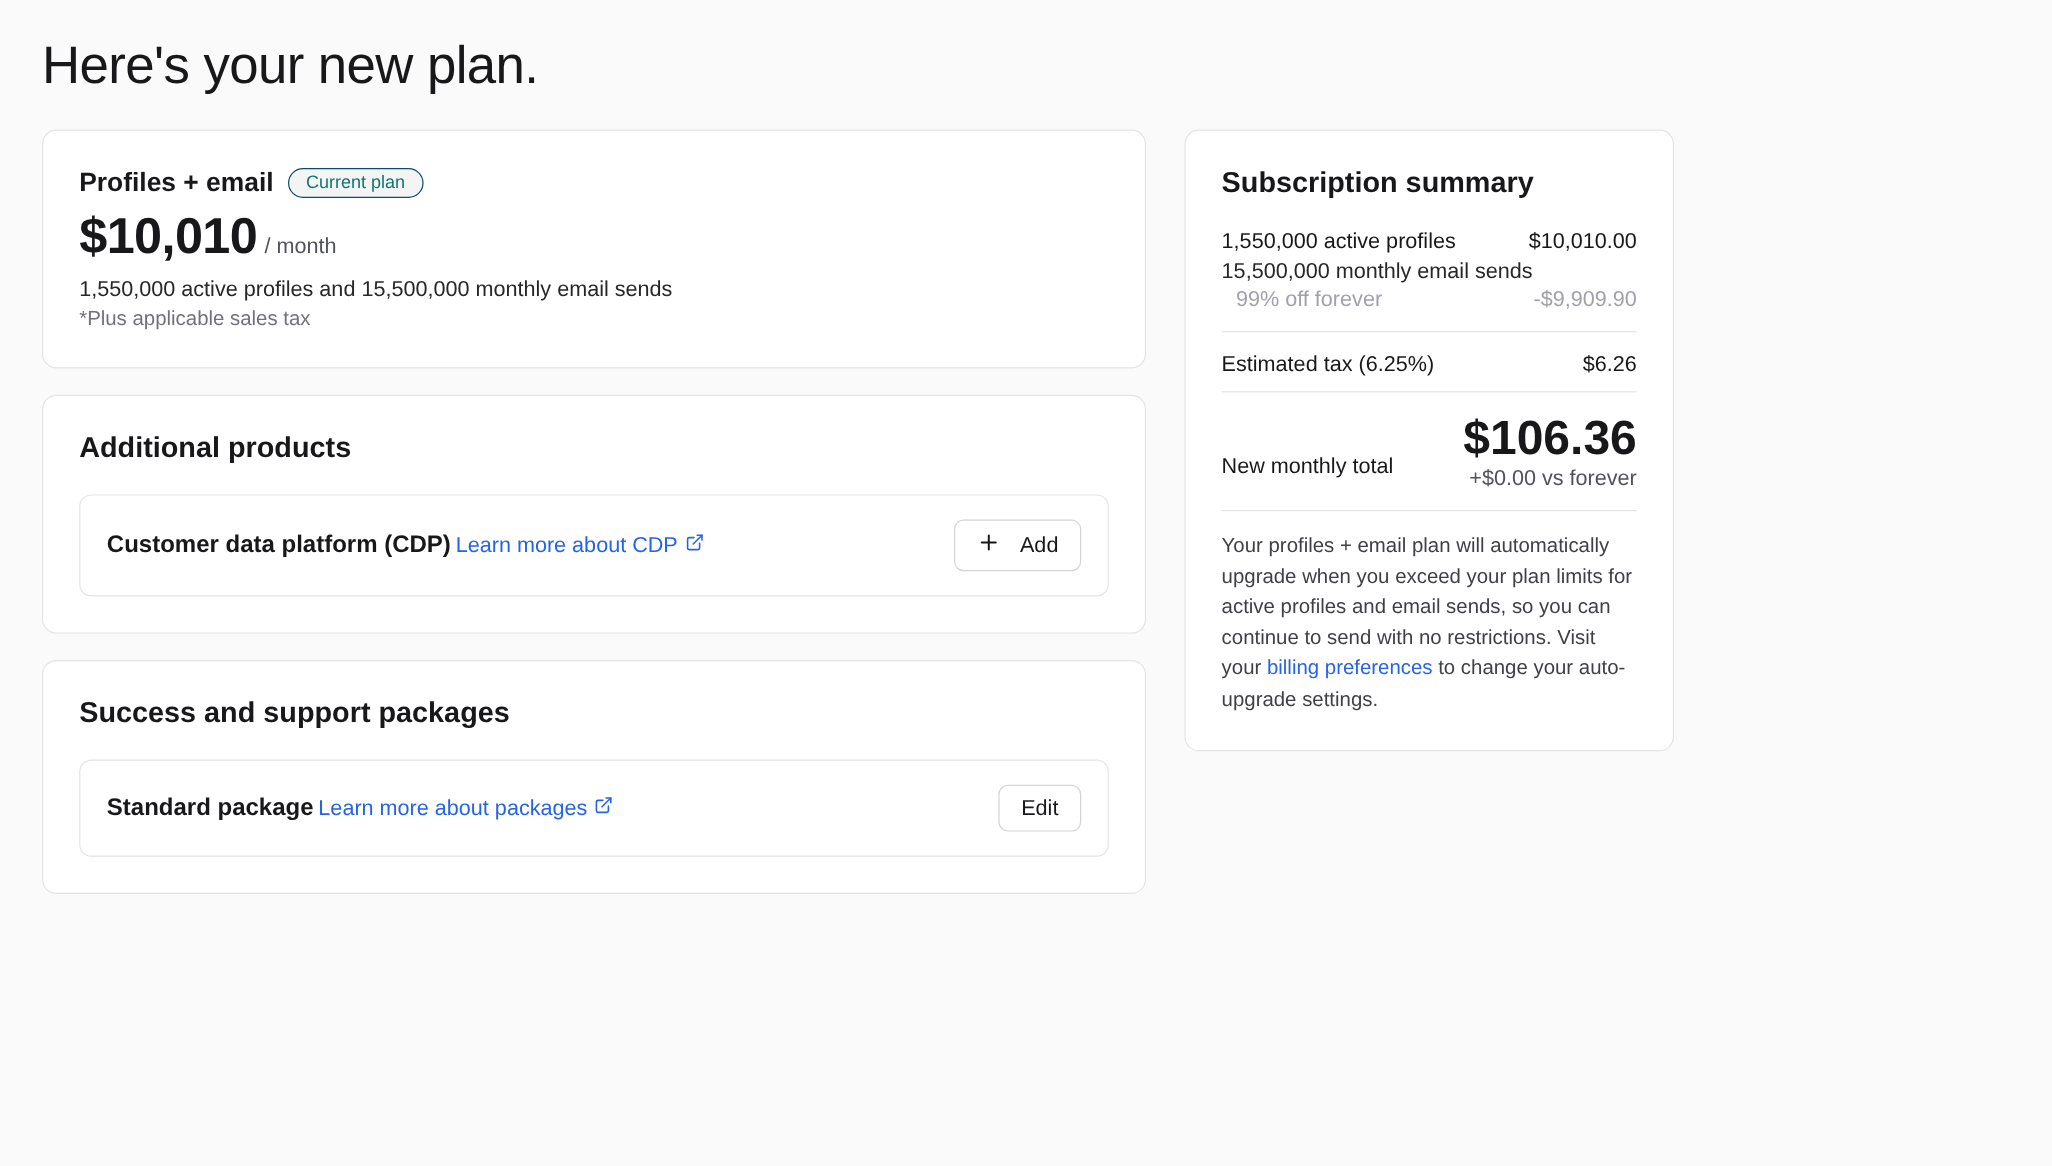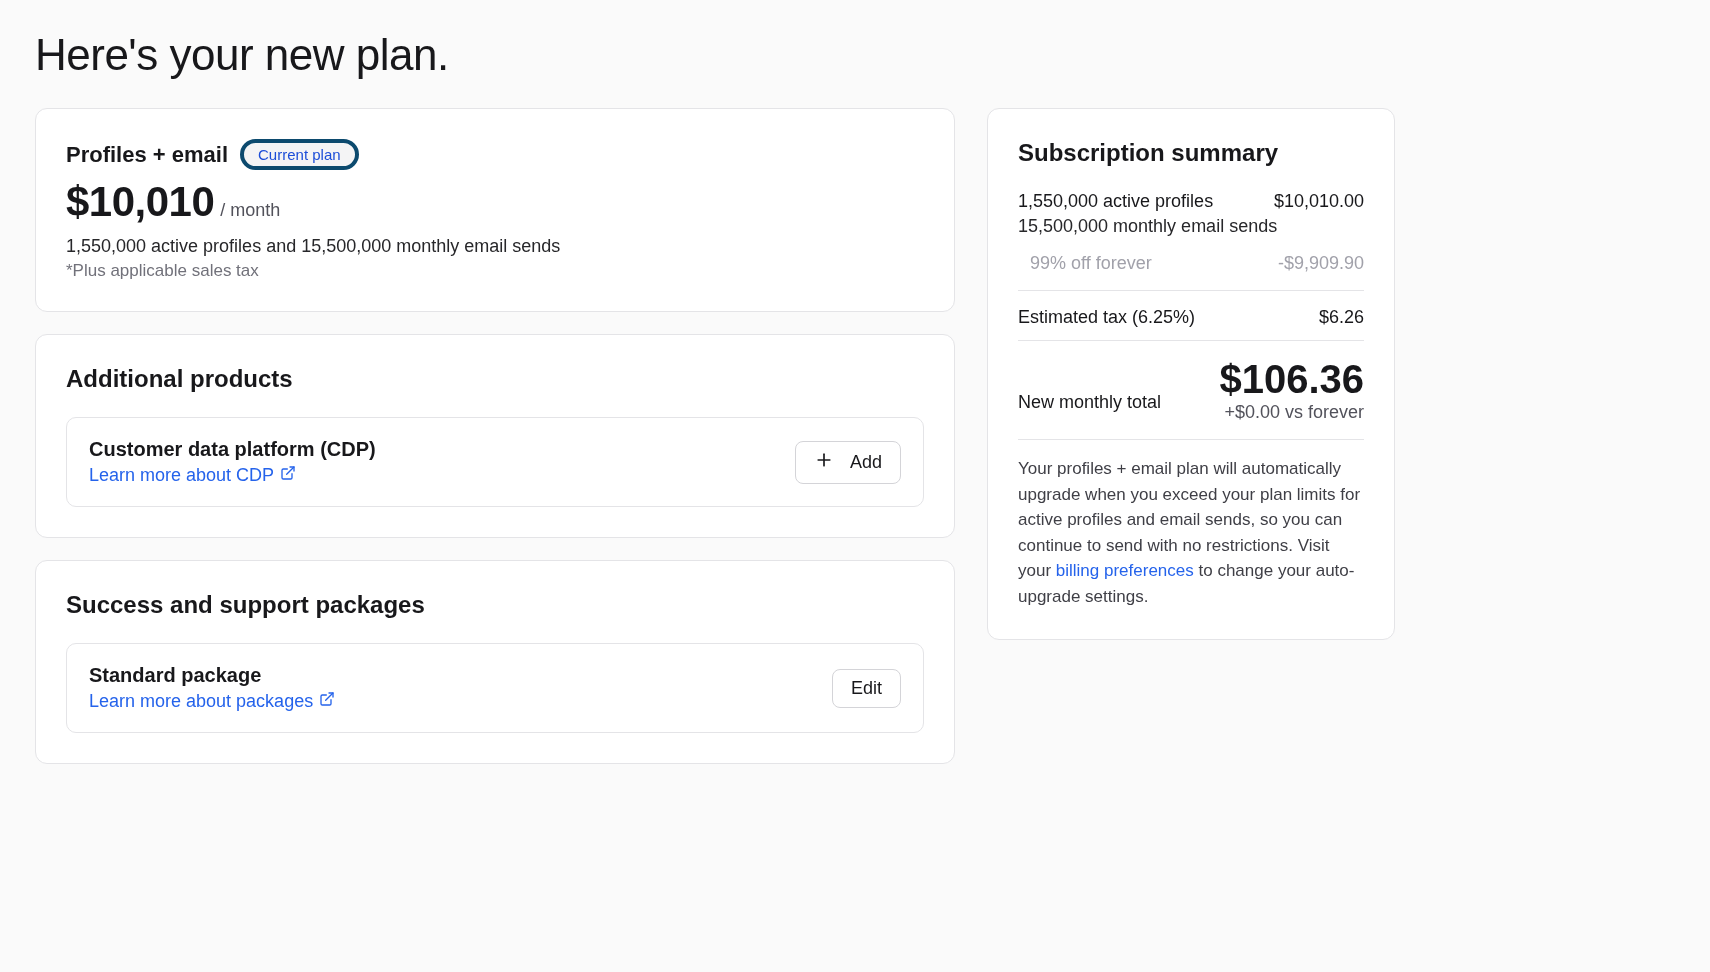--- a/index.html
+++ b/index.html
@@ -45,25 +45,25 @@
     gap: 12px;
     margin-bottom: 8px;
   }
   .plan-name {
     font-size: 22px;
     font-weight: 600;
   }
   .badge {
     display: inline-block;
     background: #f4f4f5;
-    border: 4px solid #0c4a6e;
+    border: 1px solid #0c4a6e;
     border-radius: 999px;
     padding: 3px 14px;
     font-size: 15px;
-    color: #1d4ed8;
+    color: #0f766e;
   }
   .price-row {
     display: flex;
     align-items: baseline;
     gap: 6px;
     margin-bottom: 10px;
   }
   .price {
     font-size: 42px;
     font-weight: 700;
@@ -90,21 +90,21 @@
   .inner-card {
     border: 1px solid #e4e4e7;
     border-radius: 10px;
     padding: 20px 22px;
     display: flex;
     justify-content: space-between;
     align-items: center;
   }
   .inner-left {
     display: flex;
-    flex-direction: column;
+    flex-direction: row;
     gap: 4px;
   }
   .inner-title {
     font-size: 20px;
     font-weight: 600;
   }
   .link {
     color: #2563eb;
     font-size: 18px;
     text-decoration: none;
@@ -152,21 +152,21 @@
   .summary-sub {
     font-size: 18px;
     color: #27272a;
   }
   .discount-row {
     display: flex;
     justify-content: space-between;
     font-size: 18px;
     color: #a1a1aa;
     padding-left: 12px;
-    margin-top: 16px;
+    margin-top: 2px;
   }
   .divider {
     border: none;
     border-top: 1px solid #e4e4e7;
     margin: 16px 0;
   }
   .total-row {
     display: flex;
     justify-content: space-between;
     align-items: flex-end;

